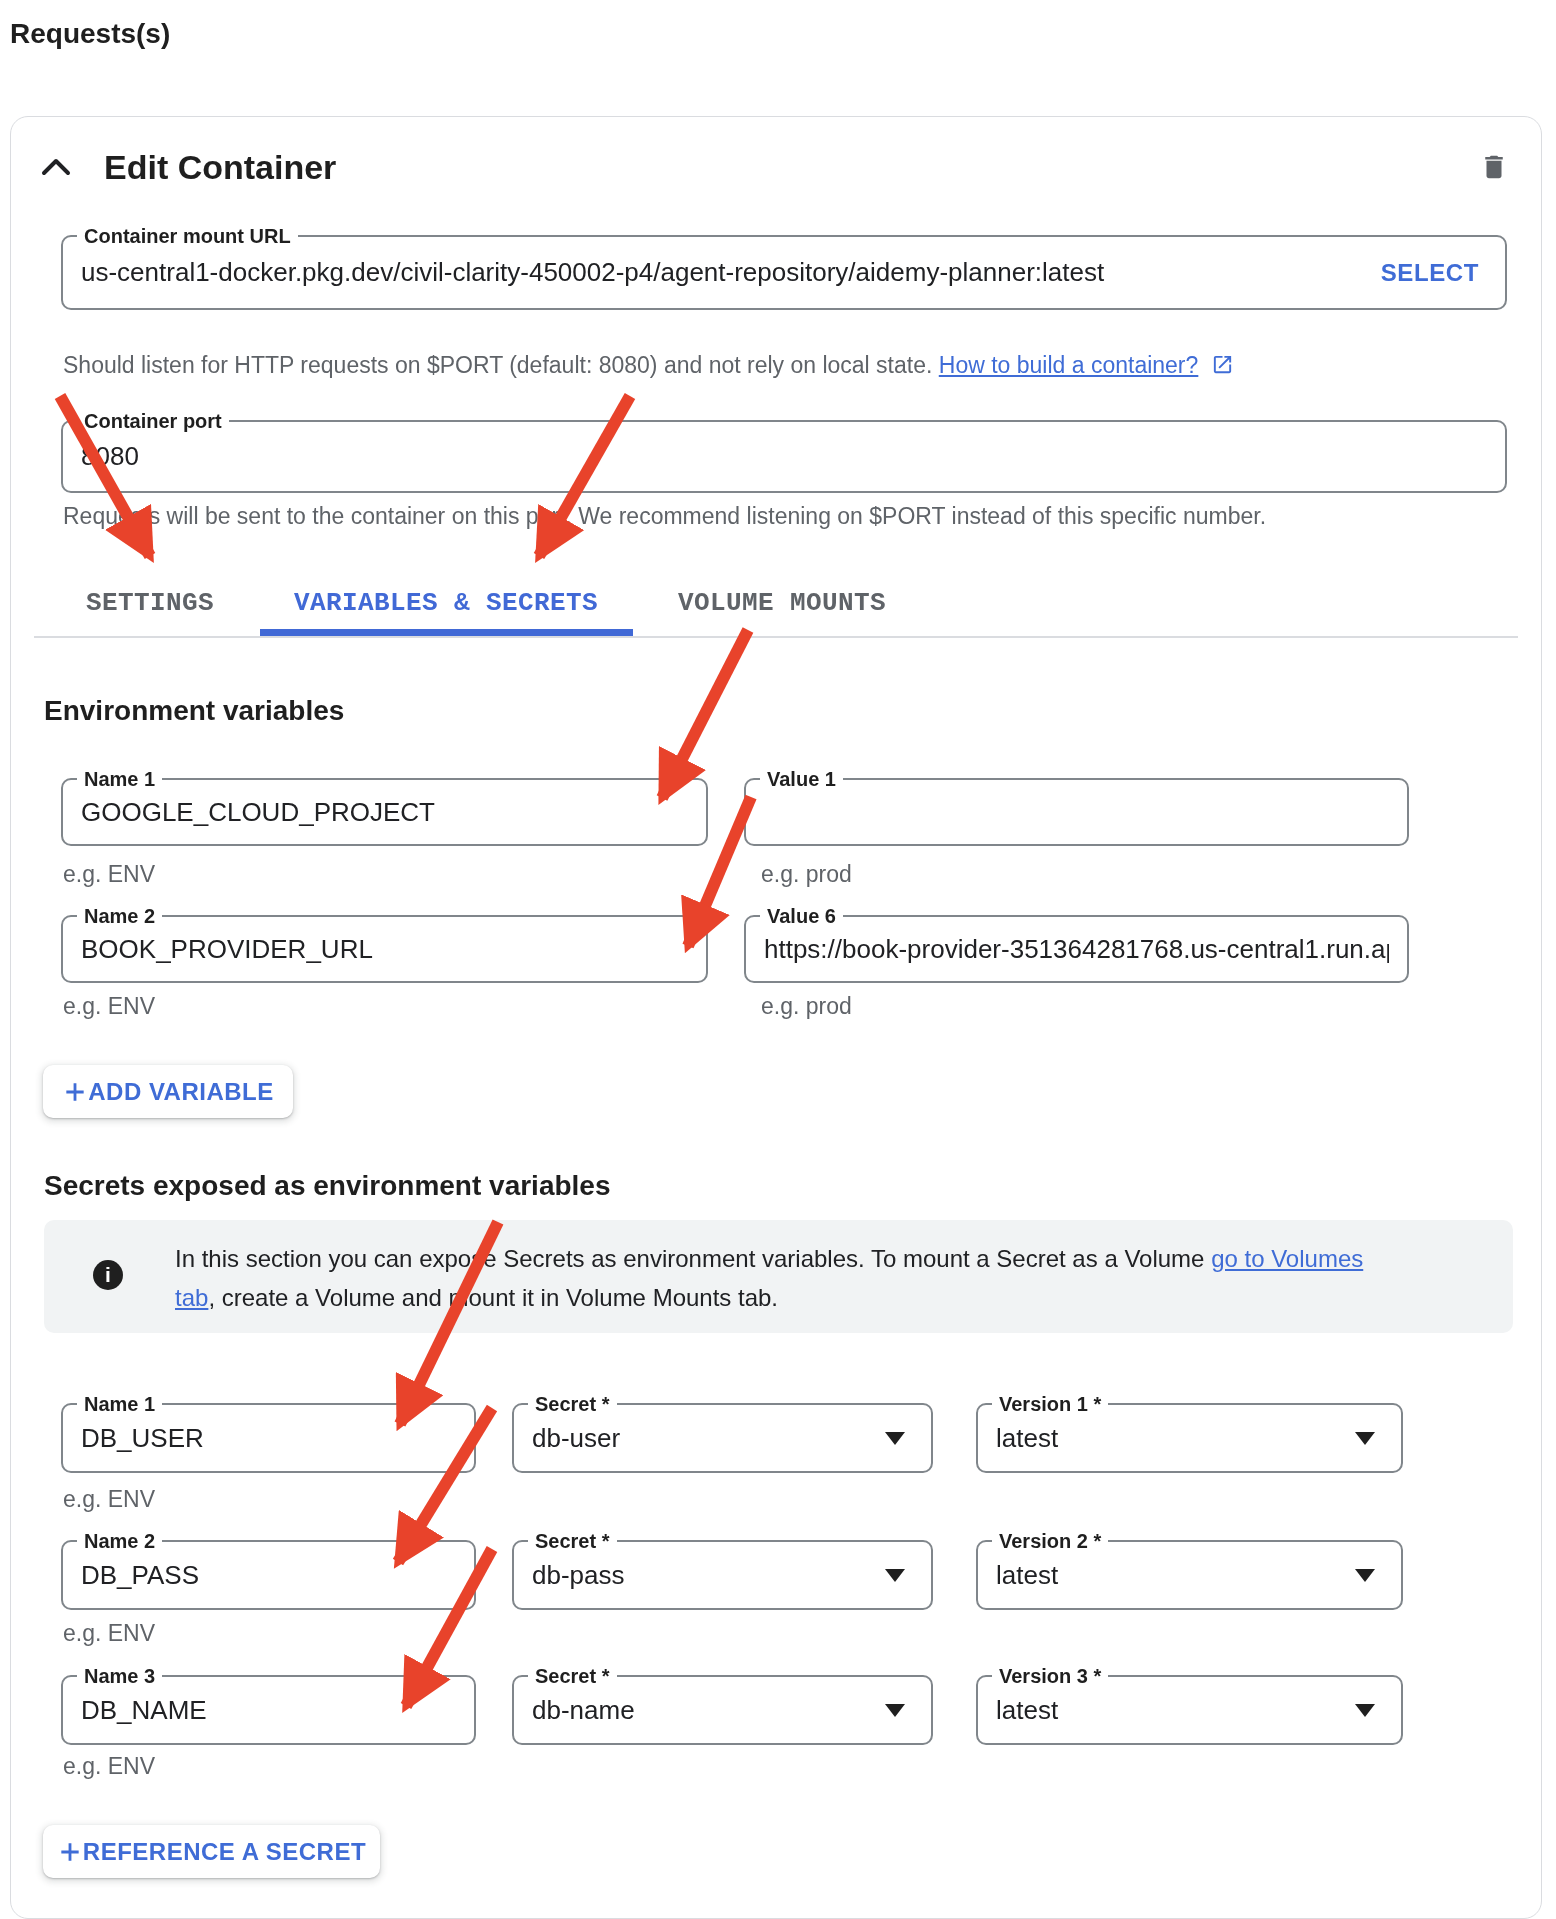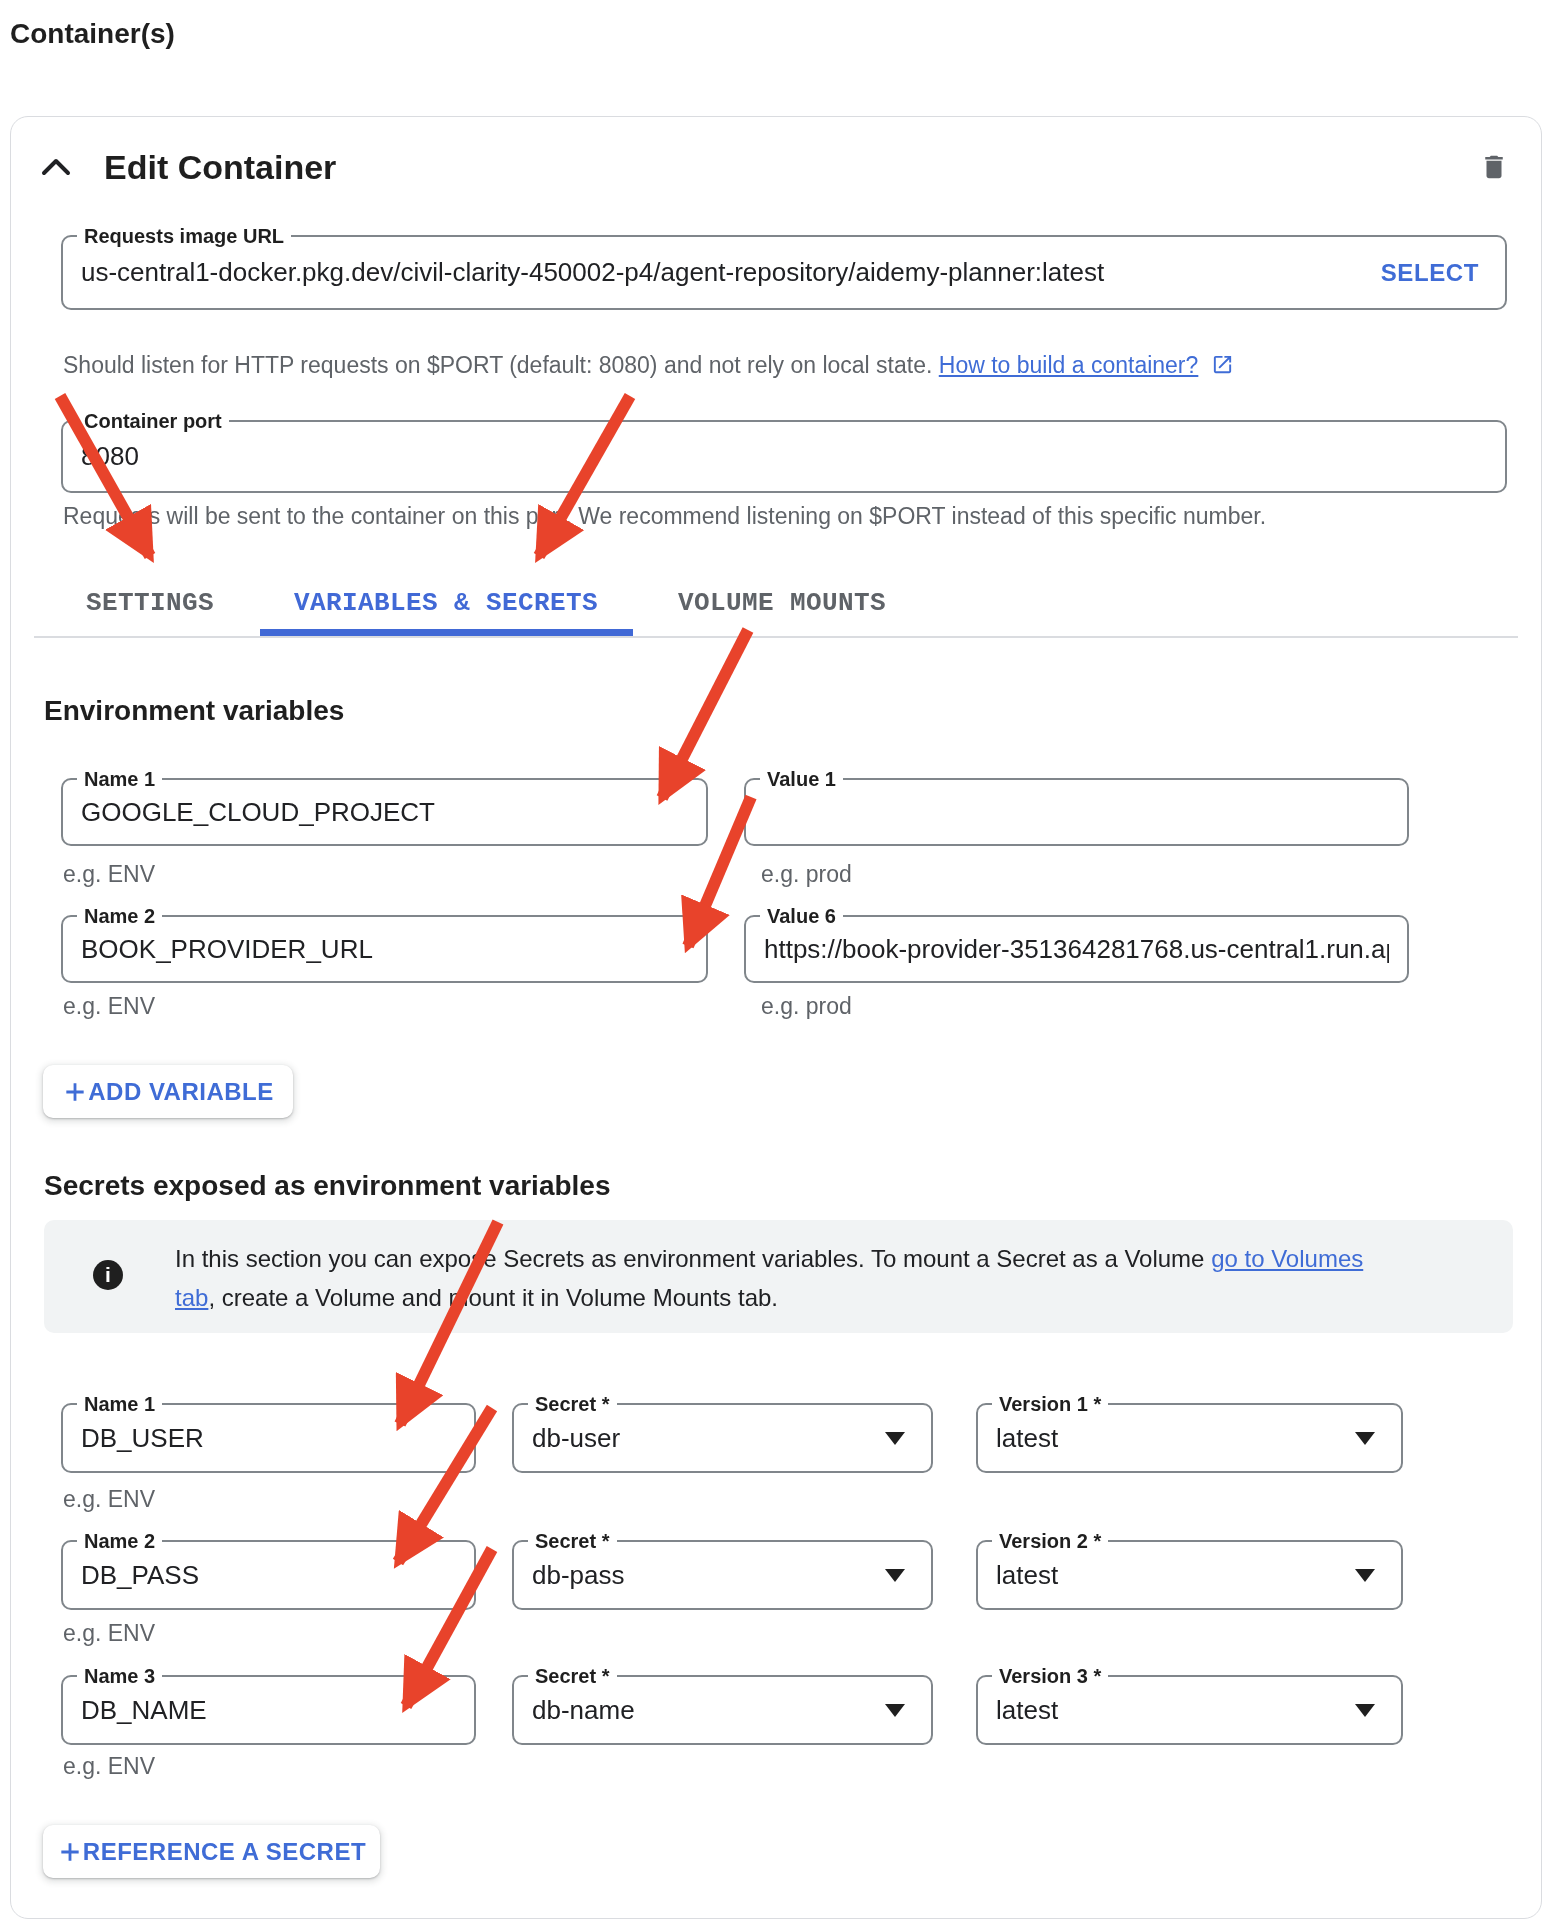--- a/index.html
+++ b/index.html
@@ -36,42 +36,42 @@
        display:flex;align-items:center;justify-content:center;color:#fff;font-size:21px;font-weight:700;}
   .caret{position:absolute;right:26px;top:50%;margin-top:-6px;width:0;height:0;
        border-left:10px solid transparent;border-right:10px solid transparent;border-top:13px solid #1f1f1f;}
   #arrow-layer{position:absolute;left:0;top:0;pointer-events:none;z-index:50;}
 </style>
 </head>
 <body>
 
 <div id="page">
 
-  <div class="abs page-title" style="left:10px;top:18px;">Container(s)</div>
+  <div class="abs page-title" style="left:10px;top:18px;">Requests(s)</div>
 
   <div class="abs card" style="left:10px;top:116px;width:1530px;height:1801px;"></div>
 
   <button class="abs iconbtn" style="left:36px;top:152px;width:40px;height:32px;">
     <span>
       <svg width="34" height="26" viewBox="0 0 34 26">
           <polyline points="5,19 17,7 29,19" fill="none" stroke="#202124" stroke-width="4" stroke-linecap="round" stroke-linejoin="round"></polyline>
         </svg>
     </span>
   </button>
   <div class="abs card-title" style="left:104px;top:148px;">Edit Container</div>
   <button class="abs iconbtn" style="left:1476px;top:148px;width:36px;height:40px;">
     <span>
       <svg width="30" height="34" viewBox="0 0 24 24" fill="#5f6368">
           <path d="M6 19c0 1.1.9 2 2 2h8c1.1 0 2-.9 2-2V7H6v12zM19 4h-3.5l-1-1h-5l-1 1H5v2h14V4z"></path>
         </svg>
     </span>
   </button>
 
   <div class="ofield" style="left:61px;top:235px;width:1446px;height:75px;">
-    <span class="flabel">Requests image URL</span>
+    <span class="flabel">Container mount URL</span>
     <span class="fvalue" style="right:175px;">us-central1-docker.pkg.dev/civil-clarity-450002-p4/agent-repository/aidemy-planner:latest</span>
     <span class="select-action">SELECT</span>
   </div>
   <div class="helper" style="left:63px;top:352px;">
     <span>Should listen for HTTP requests on $PORT (default: 8080) and not rely on local state.</span>
     <span class="blue-link">How to build a container?</span>
     <span style="display:inline-block;vertical-align:-3px;margin-left:6px;">
       <svg width="23" height="23" viewBox="0 0 24 24" fill="#3f6cd6">
           <path d="M19 19H5V5h7V3H5c-1.11 0-2 .9-2 2v14c0 1.1.89 2 2 2h14c1.1 0 2-.9 2-2v-7h-2v7zM14 3v2h3.59l-9.83 9.83 1.41 1.41L19 6.41V10h2V3h-7z"></path>
         </svg>

